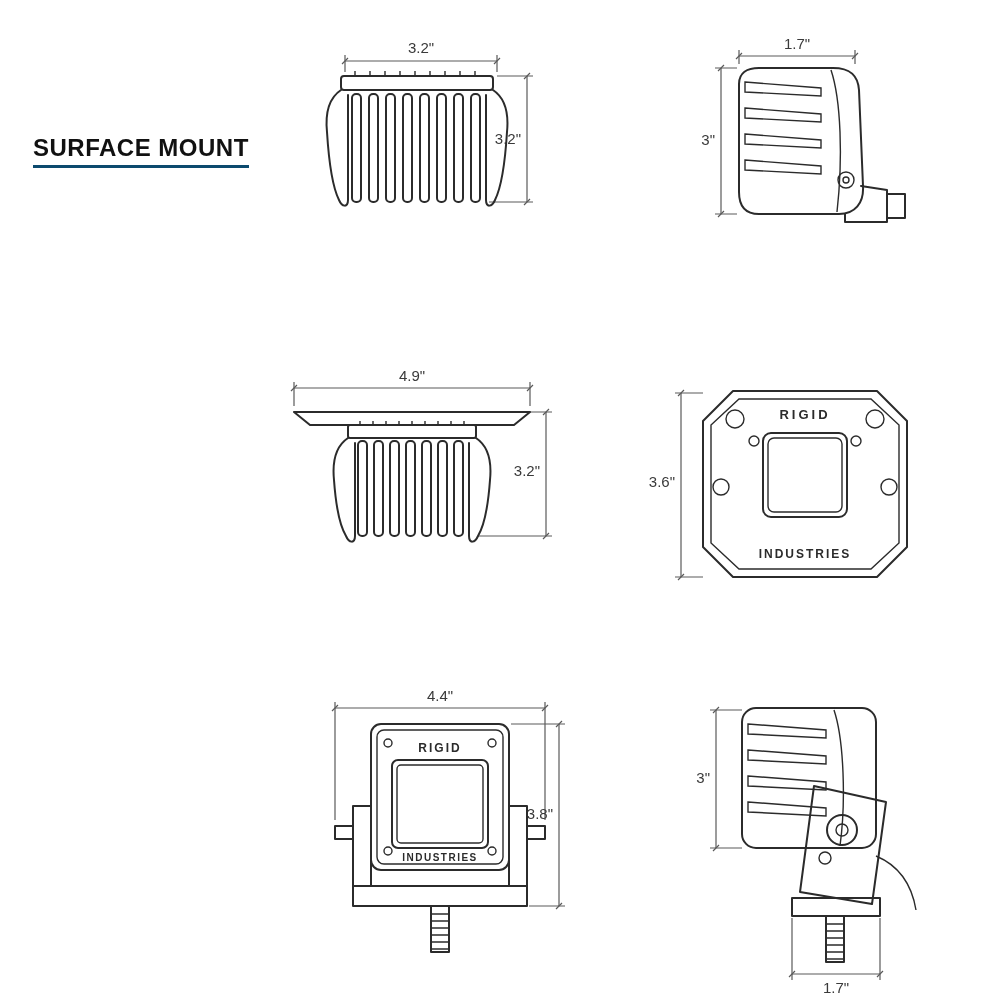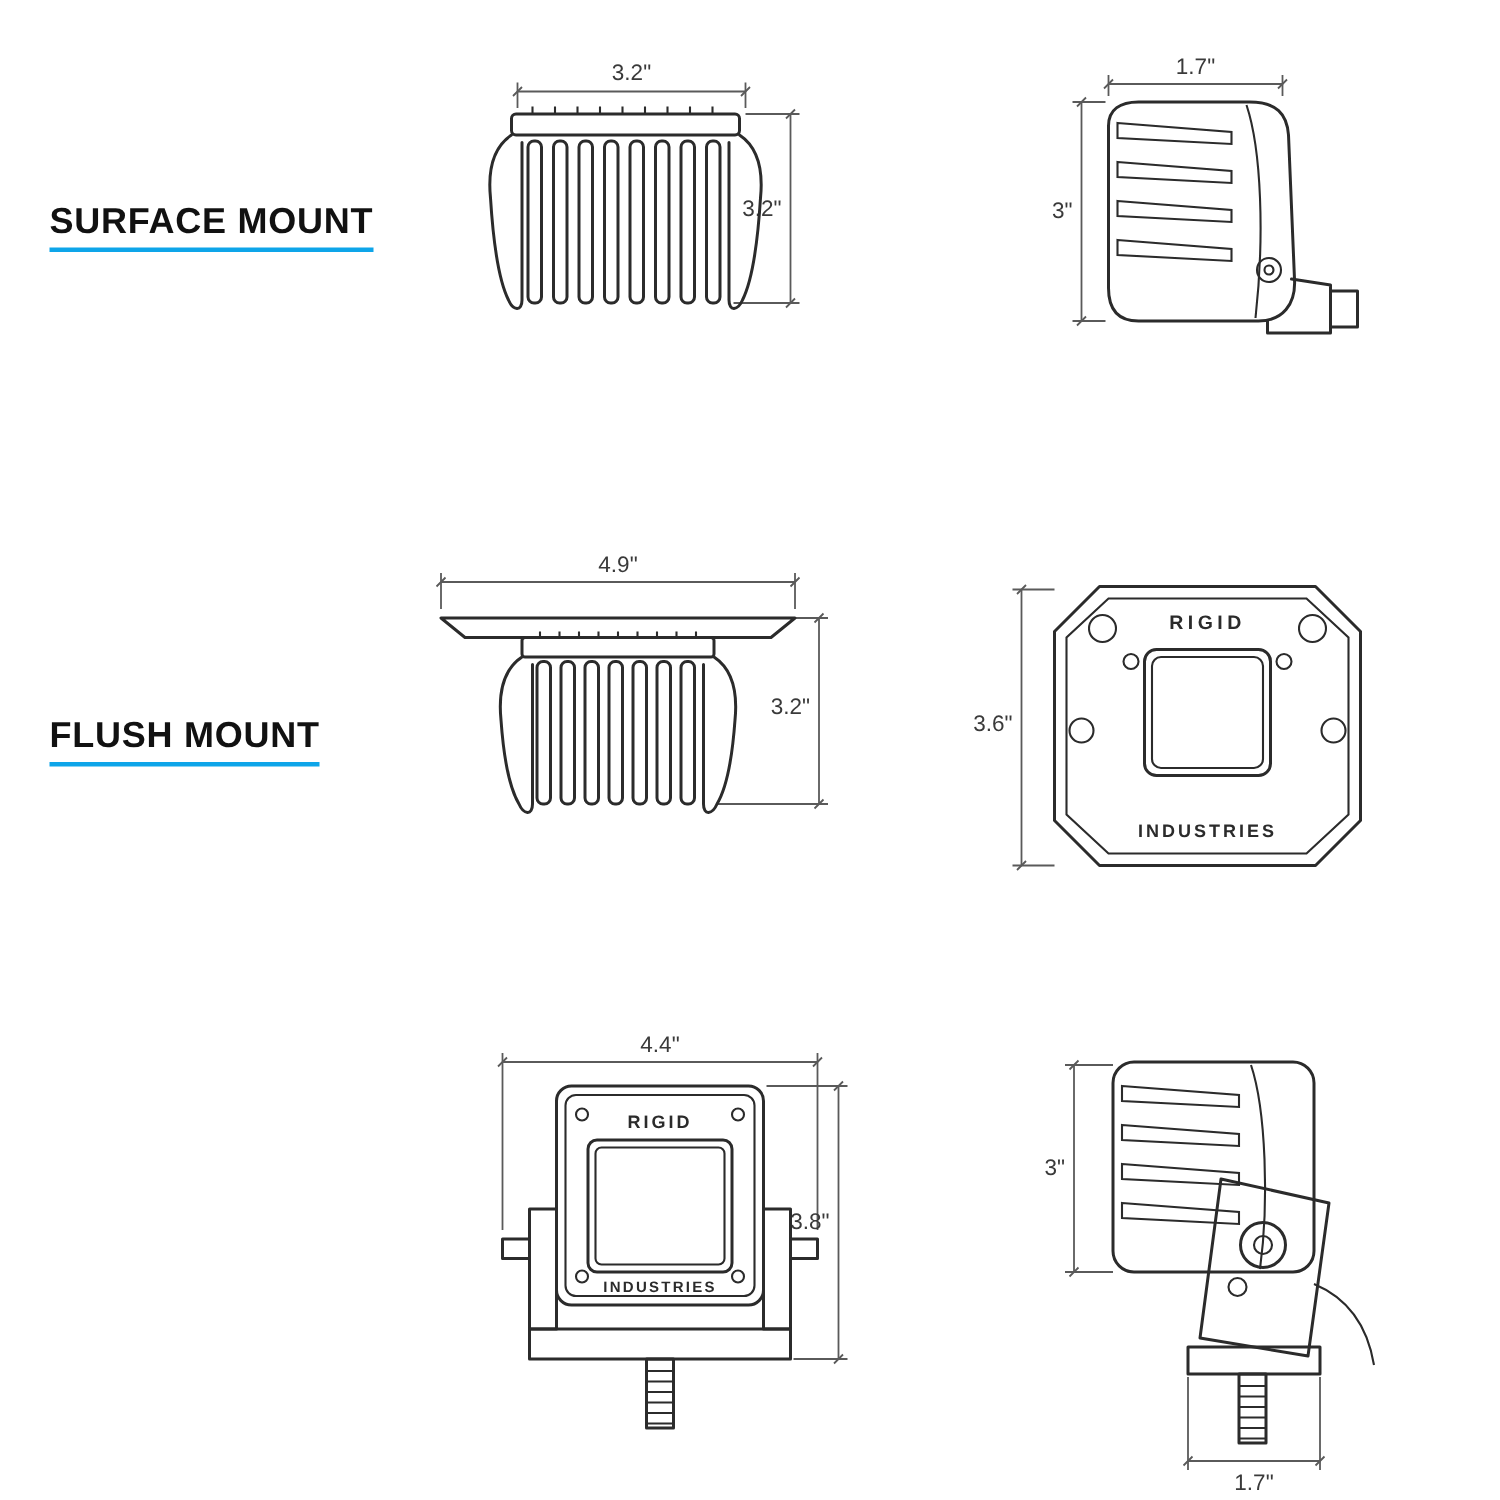--- a/index.html
+++ b/index.html
@@ -1,19 +1,19 @@
 <!DOCTYPE html>
 <html><head>
 <meta charset="utf-8">
 <style>
   html,body{margin:0;padding:0;background:#fff;}
   #page{position:relative;width:1000px;height:1000px;background:#ffffff;overflow:hidden;
         font-family:"Liberation Sans", sans-serif;}
   .mount-label{position:absolute;left:33px;font-size:24px;font-weight:bold;color:#111;
-        letter-spacing:.5px;border-bottom:3px solid #0ea5e9;padding-bottom:3px;display:inline-block;}
+        letter-spacing:.5px;border-bottom:3px solid #0c4a6e;padding-bottom:3px;display:inline-block;}
   .drawing{position:absolute;}
   .draw{stroke:#2b2b2b;stroke-width:2;fill:none;stroke-linecap:round;stroke-linejoin:round;}
   .thin{stroke:#2b2b2b;stroke-width:1.4;fill:none;}
   .dim{stroke:#5a5a5a;stroke-width:1.2;fill:none;}
   .dimtext{font-family:"Liberation Sans",sans-serif;font-size:15px;fill:#3a3a3a;}
   .brand{font-family:"Liberation Sans",sans-serif;font-weight:bold;fill:#2b2b2b;}
 </style>
 </head>
 <body>
 
@@ -74,21 +74,20 @@
         <path class="thin" d="M50,122 L126,128 L126,136 L50,132 Z"></path>
       </g>
       <path class="thin" d="M136,32 C146,62 148,120 142,174"></path>
       <circle class="thin" cx="151" cy="142" r="8"></circle>
       <circle class="thin" cx="151" cy="142" r="3"></circle>
       <path class="draw" d="M166,148 L192,152 L192,184 L150,184 L150,176"></path>
       <rect class="draw" x="192" y="156" width="18" height="24"></rect>
     </g>
   </svg>
 
-  <div class="mount-label" style="top:477px;">FLUSH MOUNT</div>
 
   <svg class="drawing" style="left:262px;top:368px;" width="300" height="215" viewBox="0 0 300 215">
     <g>
       <path class="dim" d="M32,38 V14 M268,38 V14"></path>
       <path class="dim" d="M32,20 H268"></path>
       <path class="dim" d="M29,23 L35,17 M265,23 L271,17"></path>
       <text class="dimtext" x="150" y="13" text-anchor="middle">4.9"</text>
     </g>
     <g>
       <path class="dim" d="M268,44 H290 M216,168 H290"></path>

